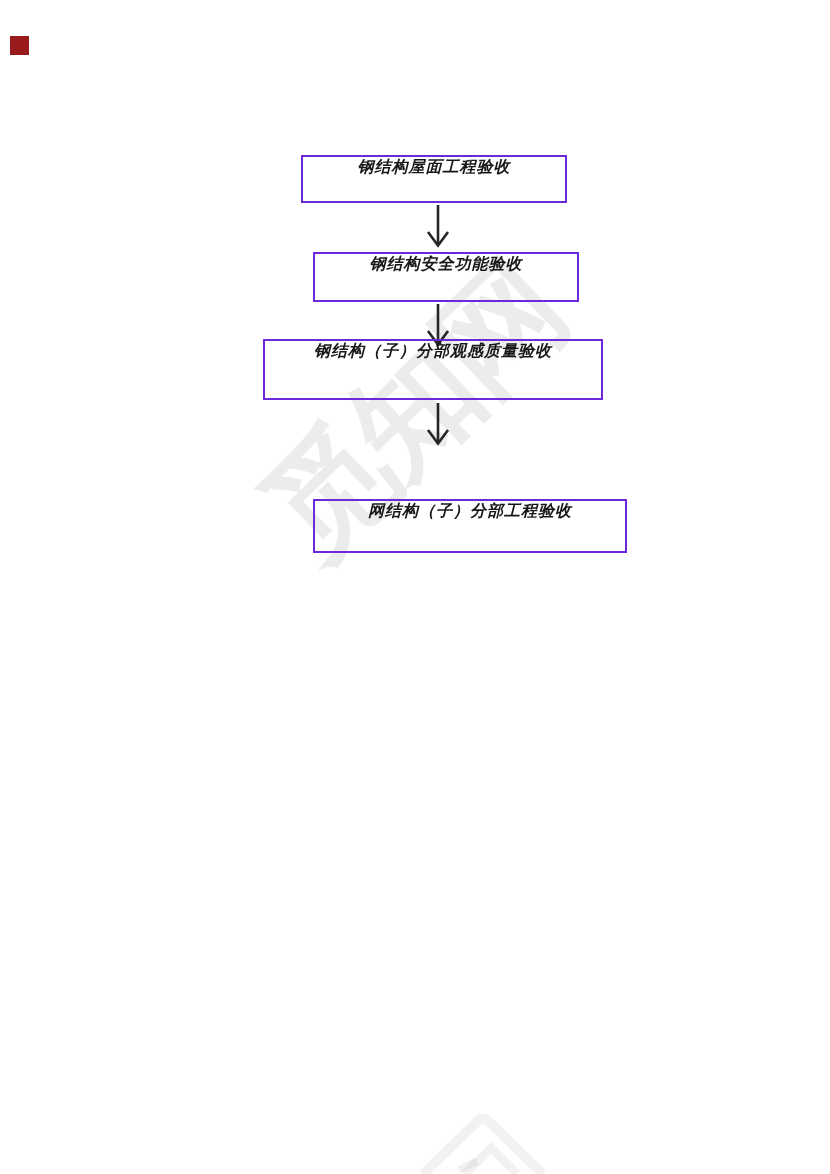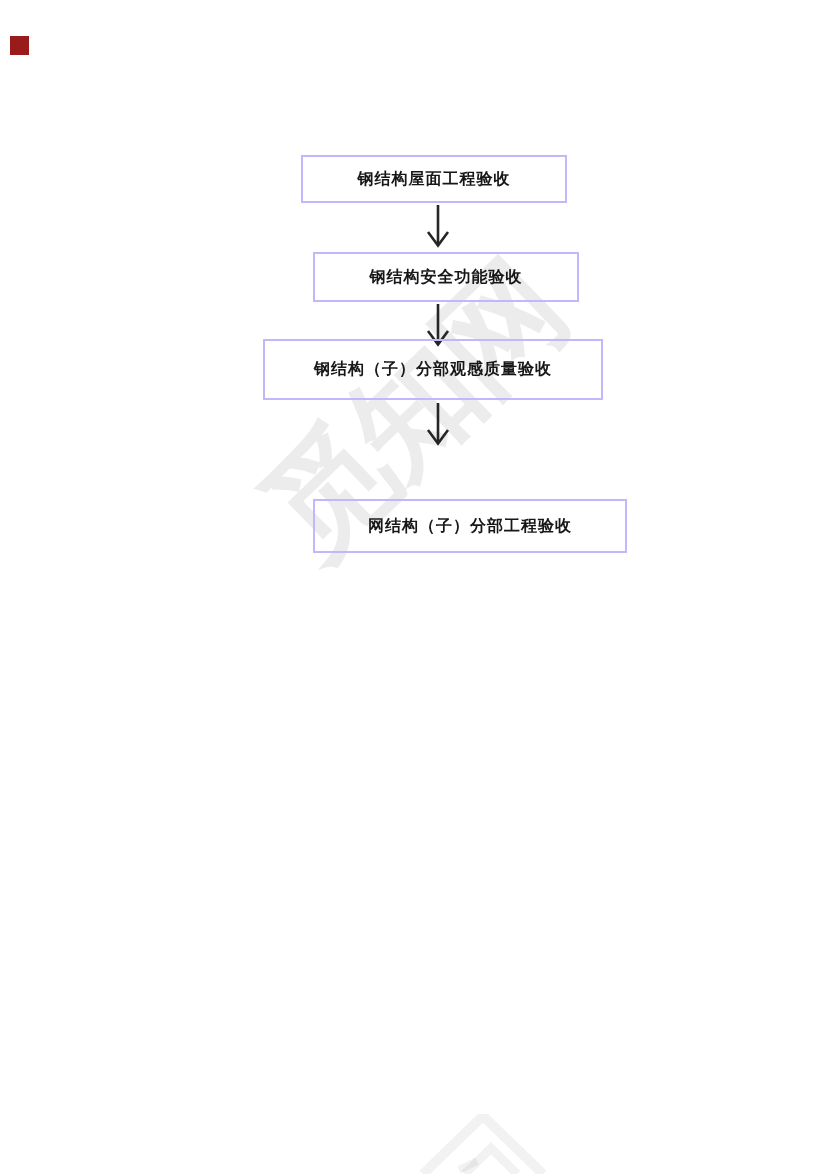--- a/index.html
+++ b/index.html
@@ -37,29 +37,30 @@
     z-index: 0;
   }
   .watermark-logo {
     position: absolute;
     left: 415px; top: 1114px;
     z-index: 0;
   }
   .flow-box {
     position: absolute;
     box-sizing: border-box;
-    border: 2px solid #c4b5fd;
+    border: 2px solid #6d28d9;
     background: transparent;
-    display: flex; align-items: center; justify-content: center;
+    display: flex; align-items: flex-start; justify-content: center;
     font-size: 16px;
     font-weight: 700;
     color: #171717;
     letter-spacing: 1px;
     white-space: nowrap;
     z-index: 2;
+    font-style: italic;
   }
   .box-1 { left: 301px; top: 155px; width: 266px; height: 48px; }
   .box-2 { left: 313px; top: 252px; width: 266px; height: 50px; }
   .box-3 { left: 263px; top: 339px; width: 340px; height: 61px; }
   .box-4 { left: 313px; top: 459px; width: 314px; height: 54px; margin-top: 40px; }
   .flow-arrow {
     position: absolute;
     width: 26px; height: 44px;
     z-index: 1;
   }

